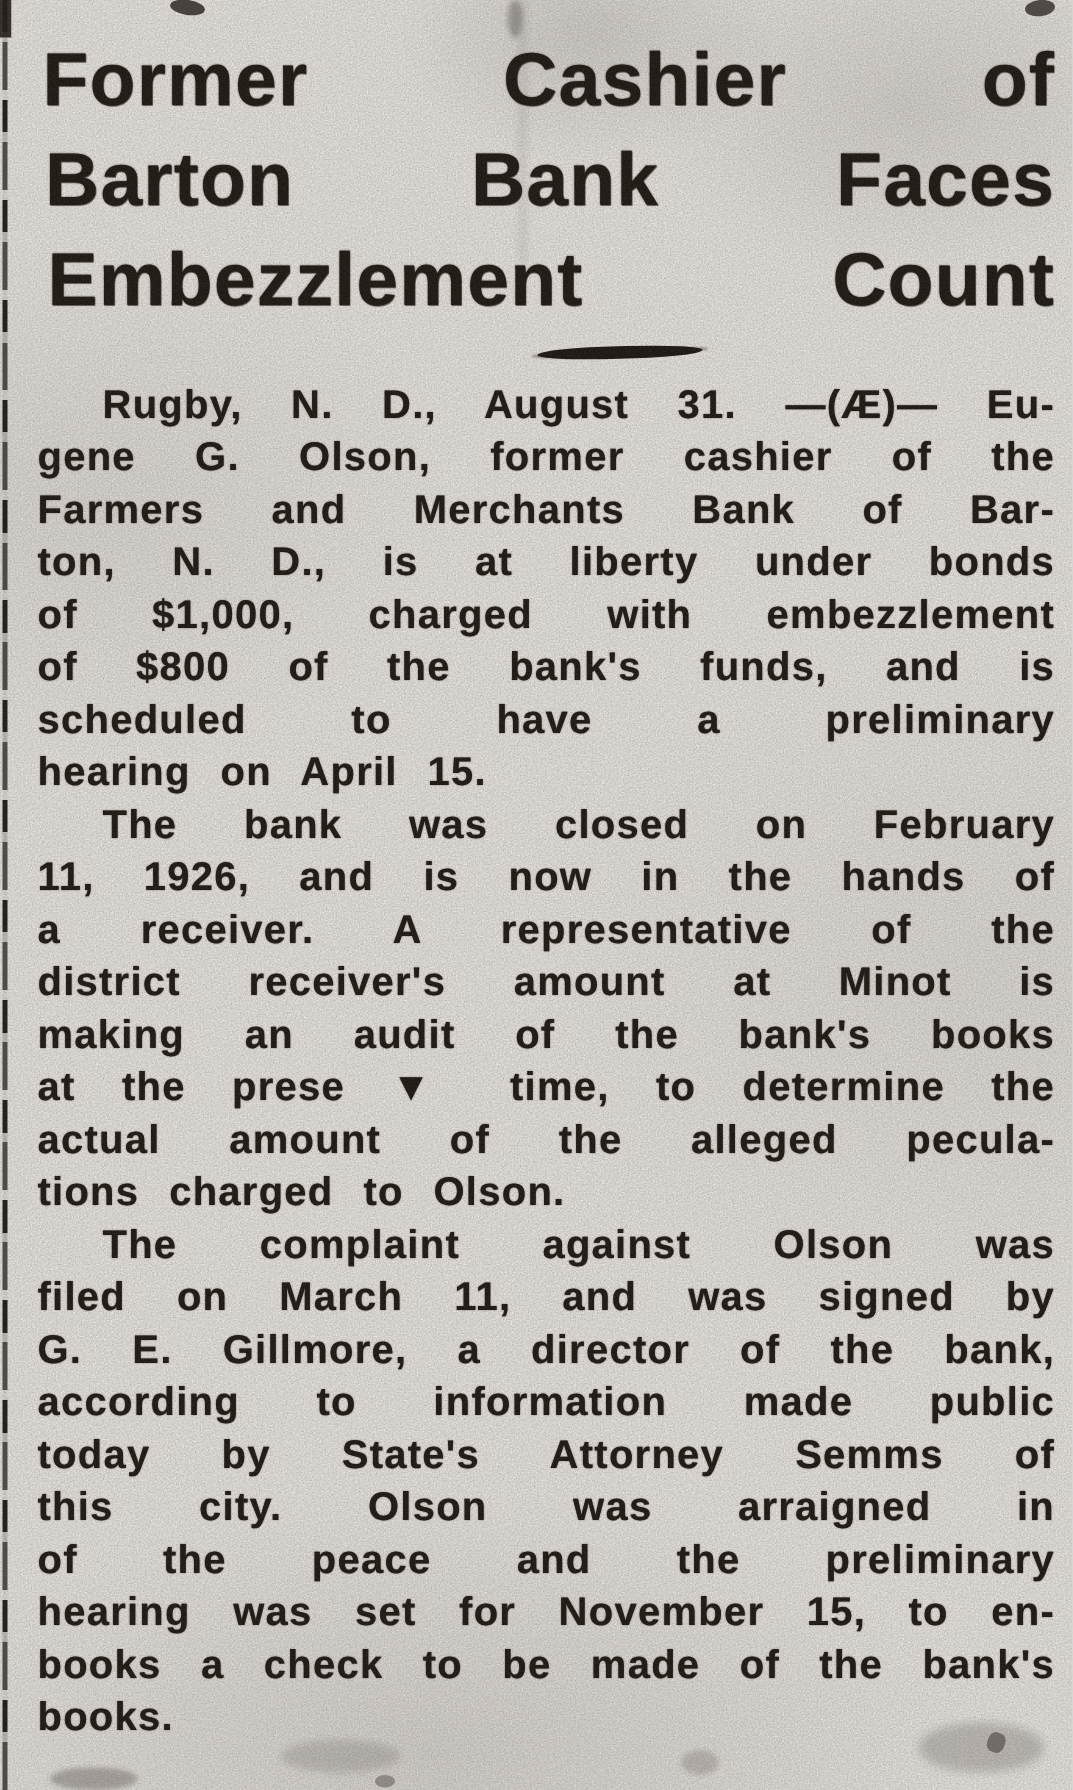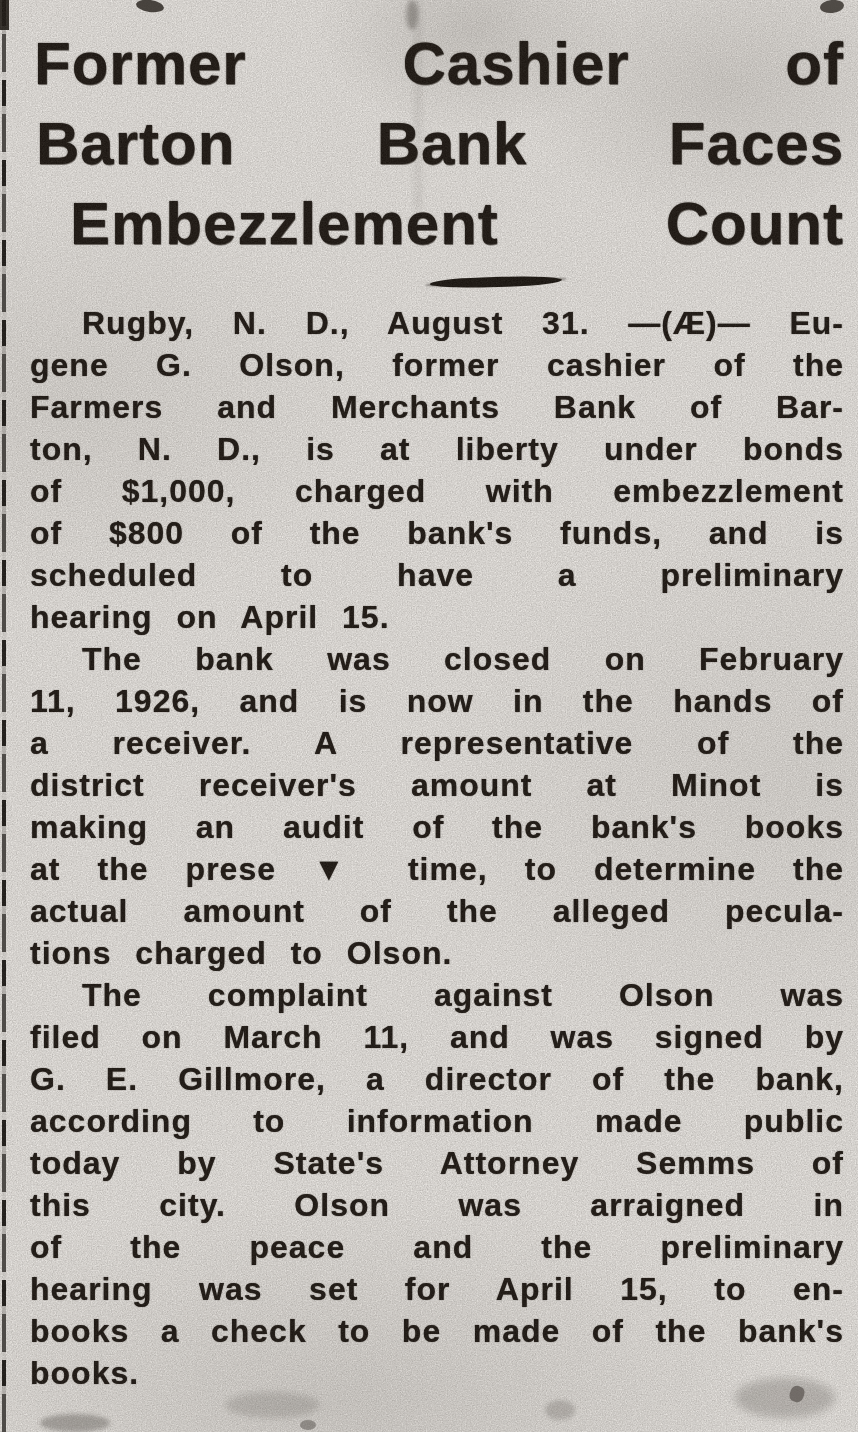--- a/index.html
+++ b/index.html
@@ -35,21 +35,21 @@
     line-height: 80px;
     letter-spacing: 1px;
     white-space: nowrap;
     text-align: justify;
     text-align-last: justify;
     color: var(--ink, #1b1510);
     text-shadow: 0 0 1.4px rgba(24,18,12,.85), 0.5px 0.5px 0.5px rgba(24,18,12,.5);
   }
   .hl-line:nth-child(1) { margin-left: 4px; }
   .hl-line:nth-child(2) { margin-left: 6px; }
-  .hl-line:nth-child(3) { margin-left: 40px; }
+  .hl-line:nth-child(3) { margin-left: 8px; }
   
   .divider {
     width: 132px;
     height: 10px;
     margin: 13px 0 0 400px;
     background: #18130e;
     border-radius: 46% 54% 48% 52% / 62% 55% 62% 55%;
     transform: rotate(-1.6deg);
     box-shadow: -8px 1px 2px -3px rgba(24,19,14,.55), 8px -1px 2px -3px rgba(24,19,14,.55);
   }
@@ -147,21 +147,21 @@
         <div class="line">at the prese ▼ time, to determine the</div>
         <div class="line">actual amount of the alleged pecula-</div>
         <div class="line para-end">tions charged to Olson.</div>
         <div class="line indent">The complaint against Olson was</div>
         <div class="line">filed on March 11, and was signed by</div>
         <div class="line">G. E. Gillmore, a director of the bank,</div>
         <div class="line">according to information made public</div>
         <div class="line">today by State's Attorney Semms of</div>
         <div class="line">this city.  Olson was arraigned in</div>
         <div class="line">of the peace and the preliminary</div>
-        <div class="line">hearing was set for April 15, to en-</div>
+        <div class="line">hearing was set for November 15, to en-</div>
         <div class="line">books a check to be made of the bank's</div>
         <div class="line para-end">books.</div>
       </div>
   </div>
 
   <svg class="noise" width="858" height="1432" aria-hidden="true">
     <filter id="paperNoise">
       <feTurbulence type="fractalNoise" baseFrequency="0.8" numOctaves="2" seed="7" stitchTiles="stitch"></feTurbulence>
       <feColorMatrix type="matrix" values="0 0 0 0 0.1  0 0 0 0 0.09  0 0 0 0 0.08  0.6 0.6 0.6 0 -0.55"></feColorMatrix>
     </filter>

